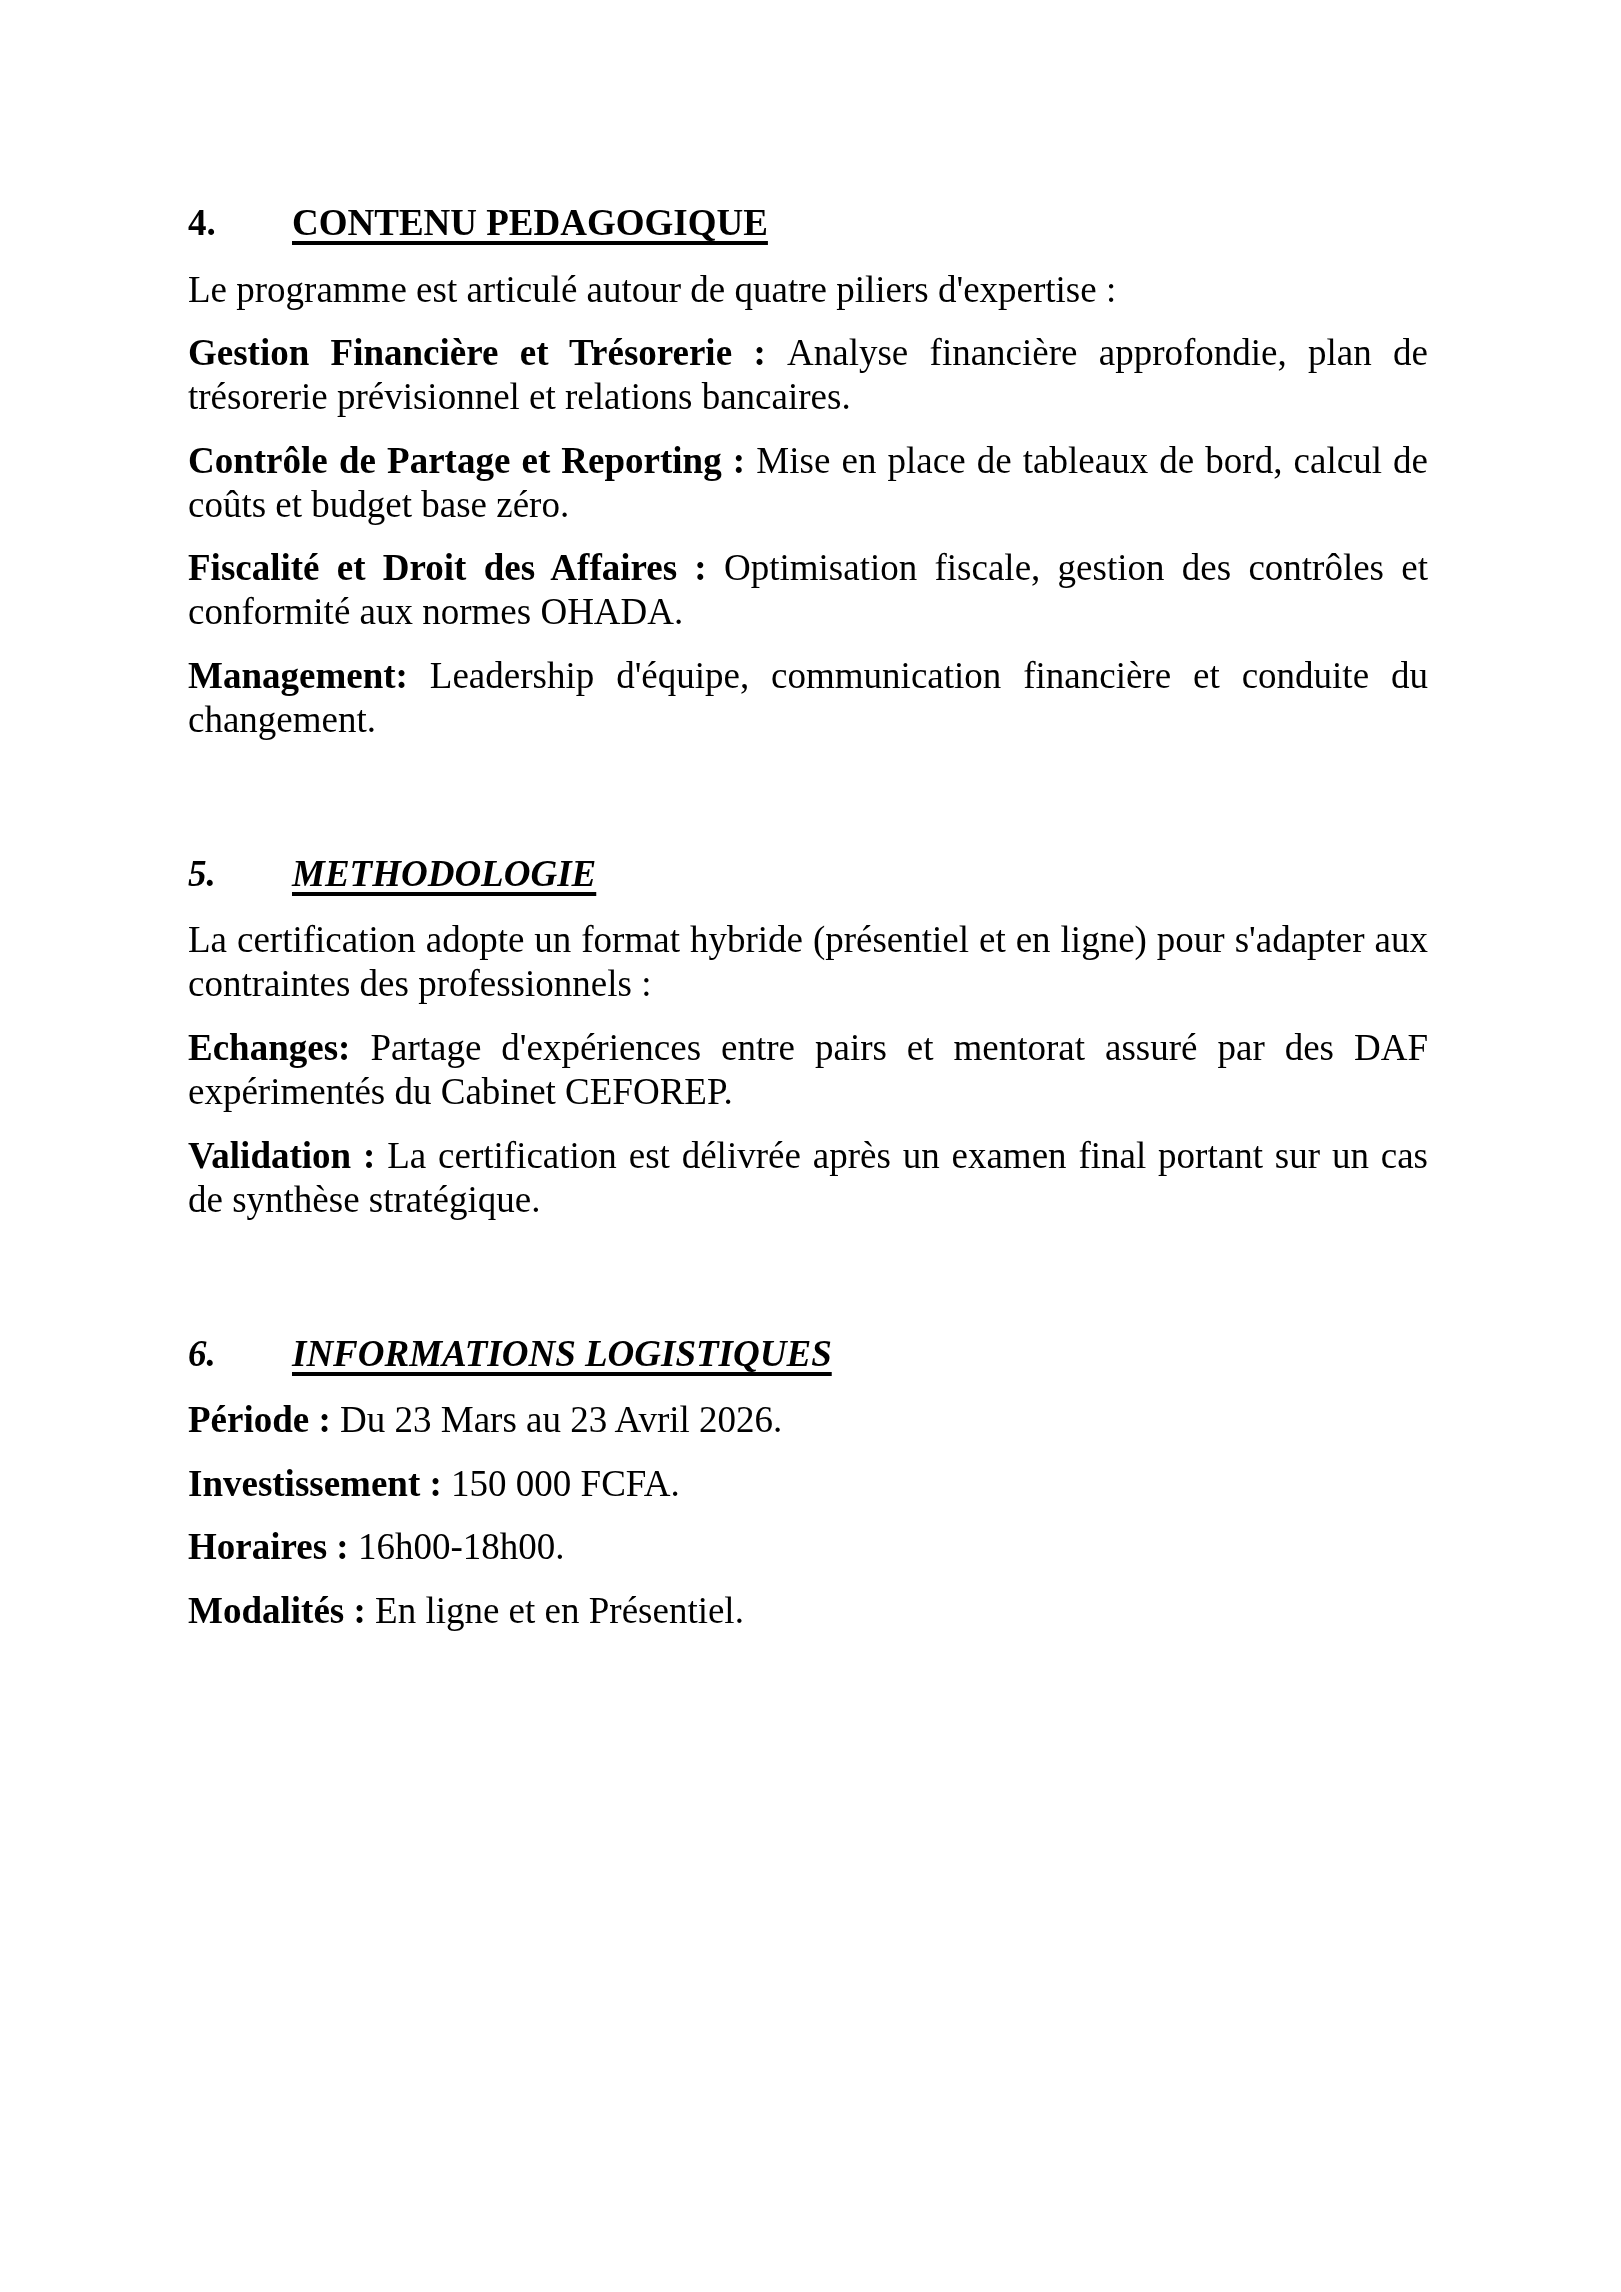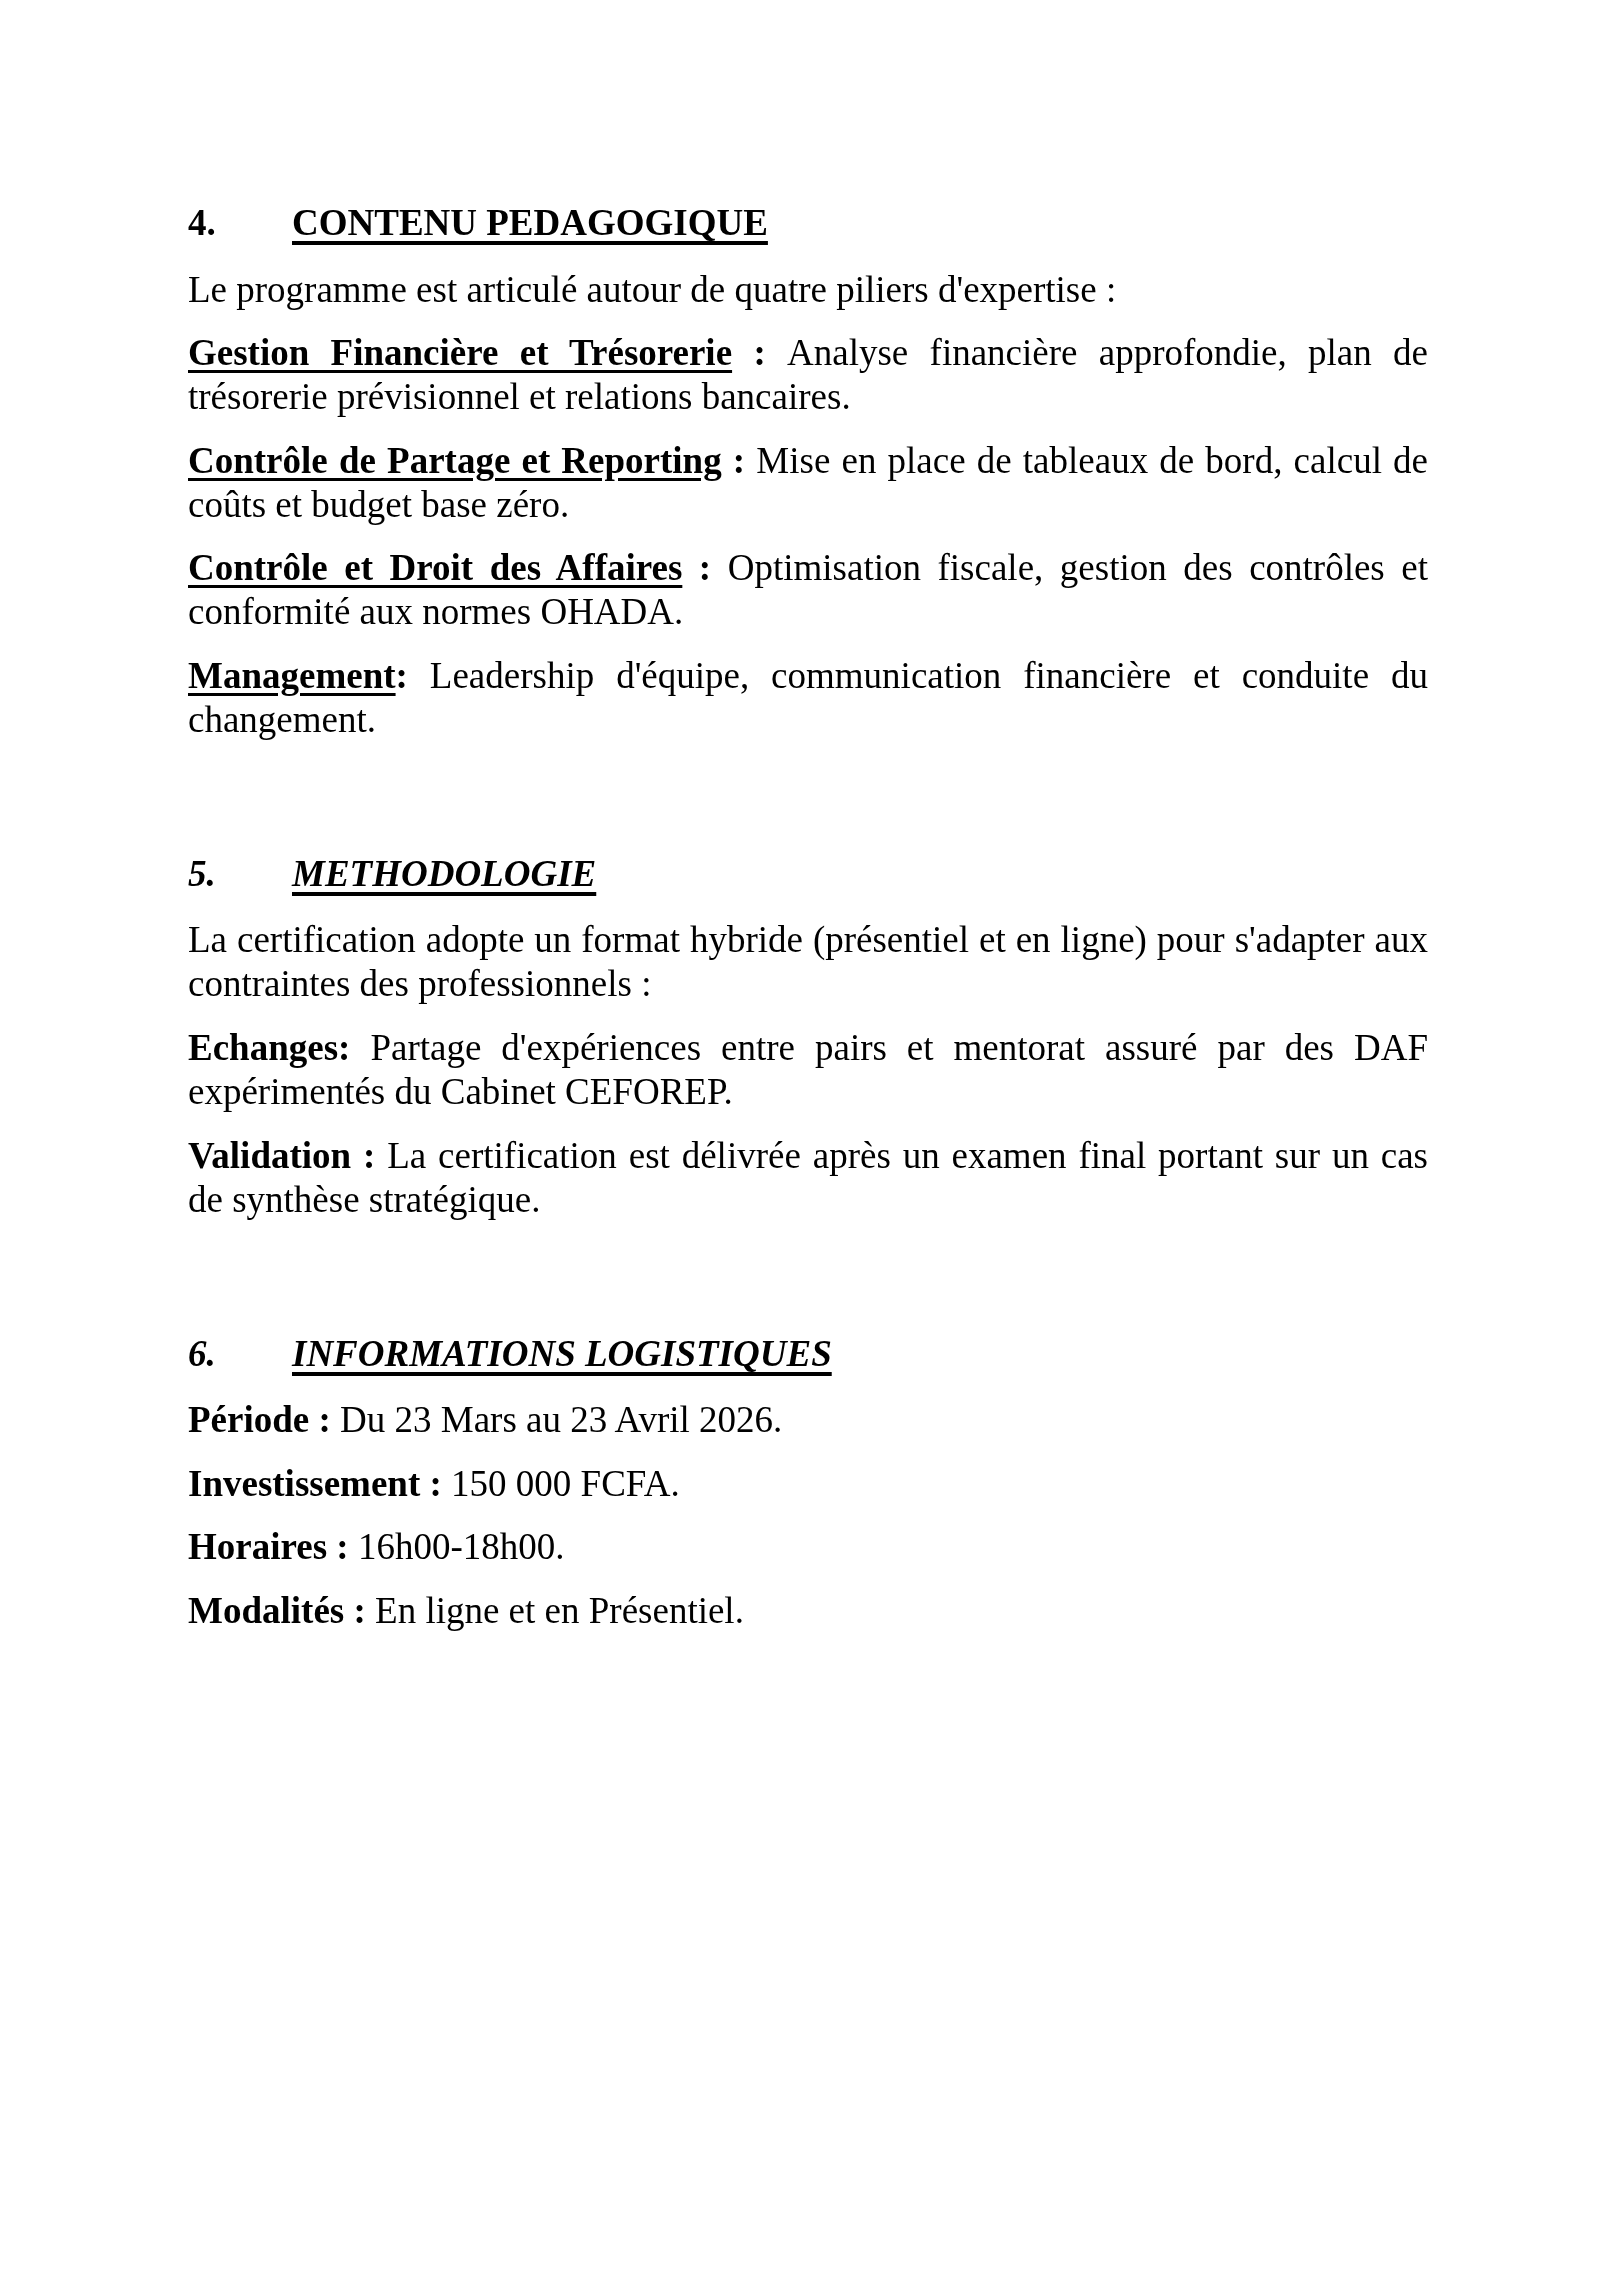--- a/index.html
+++ b/index.html
@@ -32,40 +32,39 @@
     display: inline-block;
     width: 104px;
   }
   .htitle {
     text-decoration: underline;
     text-decoration-thickness: 3.9px;
     text-underline-offset: 5.9px;
   }
   .lead { font-weight: bold; }
   .lead.u {
-    text-decoration: underline;
     text-decoration-thickness: 2.9px;
     text-underline-offset: 4.9px;
     margin-top: 36px;
   }
 </style>
 </head>
 <body>
 
 <div class="page">
 
   <p class="heading"><span class="hnum">4.</span><span class="htitle">CONTENU PEDAGOGIQUE</span></p>
 
   <p class="para"><span>Le programme est articulé autour de quatre piliers d'expertise :</span></p>
 
   <p class="para"><span class="lead u">Gestion Financière et Trésorerie</span><span class="lead"> : </span><span>Analyse financière approfondie, plan de trésorerie prévisionnel et relations bancaires.</span></p>
 
   <p class="para"><span class="lead u">Contrôle de Partage et Reporting</span><span class="lead"> : </span><span>Mise en place de tableaux de bord, calcul de coûts et budget base zéro.</span></p>
 
-  <p class="para"><span class="lead u">Contrôle et Droit des Affaires</span><span class="lead"> : </span><span>Optimisation fiscale, gestion des contrôles et conformité aux normes OHADA.</span></p>
+  <p class="para"><span class="lead u">Fiscalité et Droit des Affaires</span><span class="lead"> : </span><span>Optimisation fiscale, gestion des contrôles et conformité aux normes OHADA.</span></p>
 
   <p class="para"><span class="lead u">Management</span><span class="lead">: </span><span>Leadership d'équipe, communication financière et conduite du changement.</span></p>
 
   <p class="heading spaced"><span class="hnum">5.</span><span class="htitle">METHODOLOGIE</span></p>
 
   <p class="para"><span>La certification adopte un format hybride (présentiel et en ligne) pour s'adapter aux contraintes des professionnels :</span></p>
 
 
   <p class="para"><span class="lead">Echanges</span><span class="lead">: </span><span>Partage d'expériences entre pairs et mentorat assuré par des DAF expérimentés du Cabinet CEFOREP.</span></p>
 

